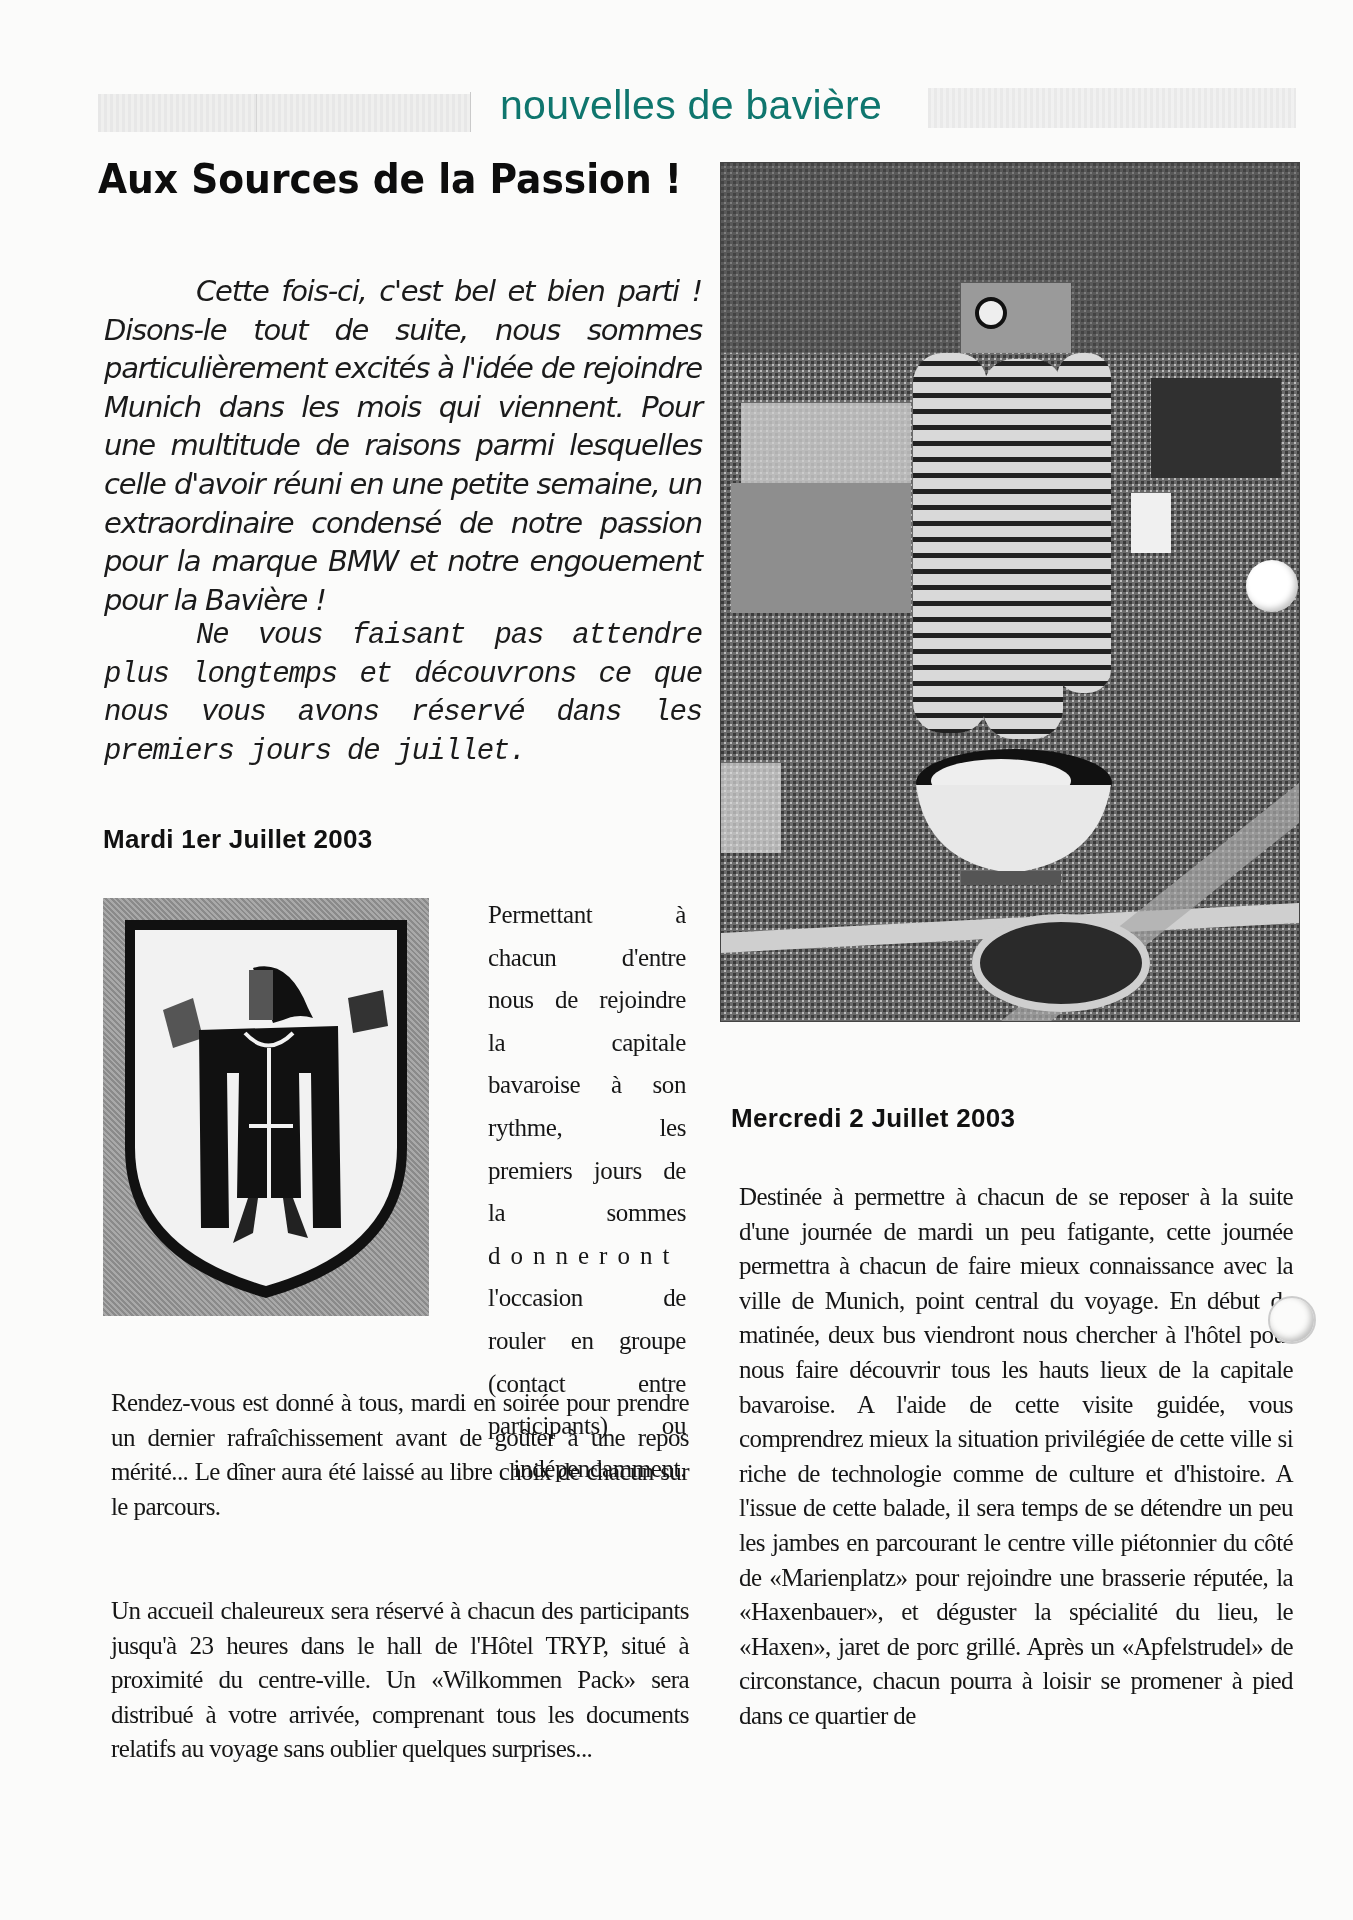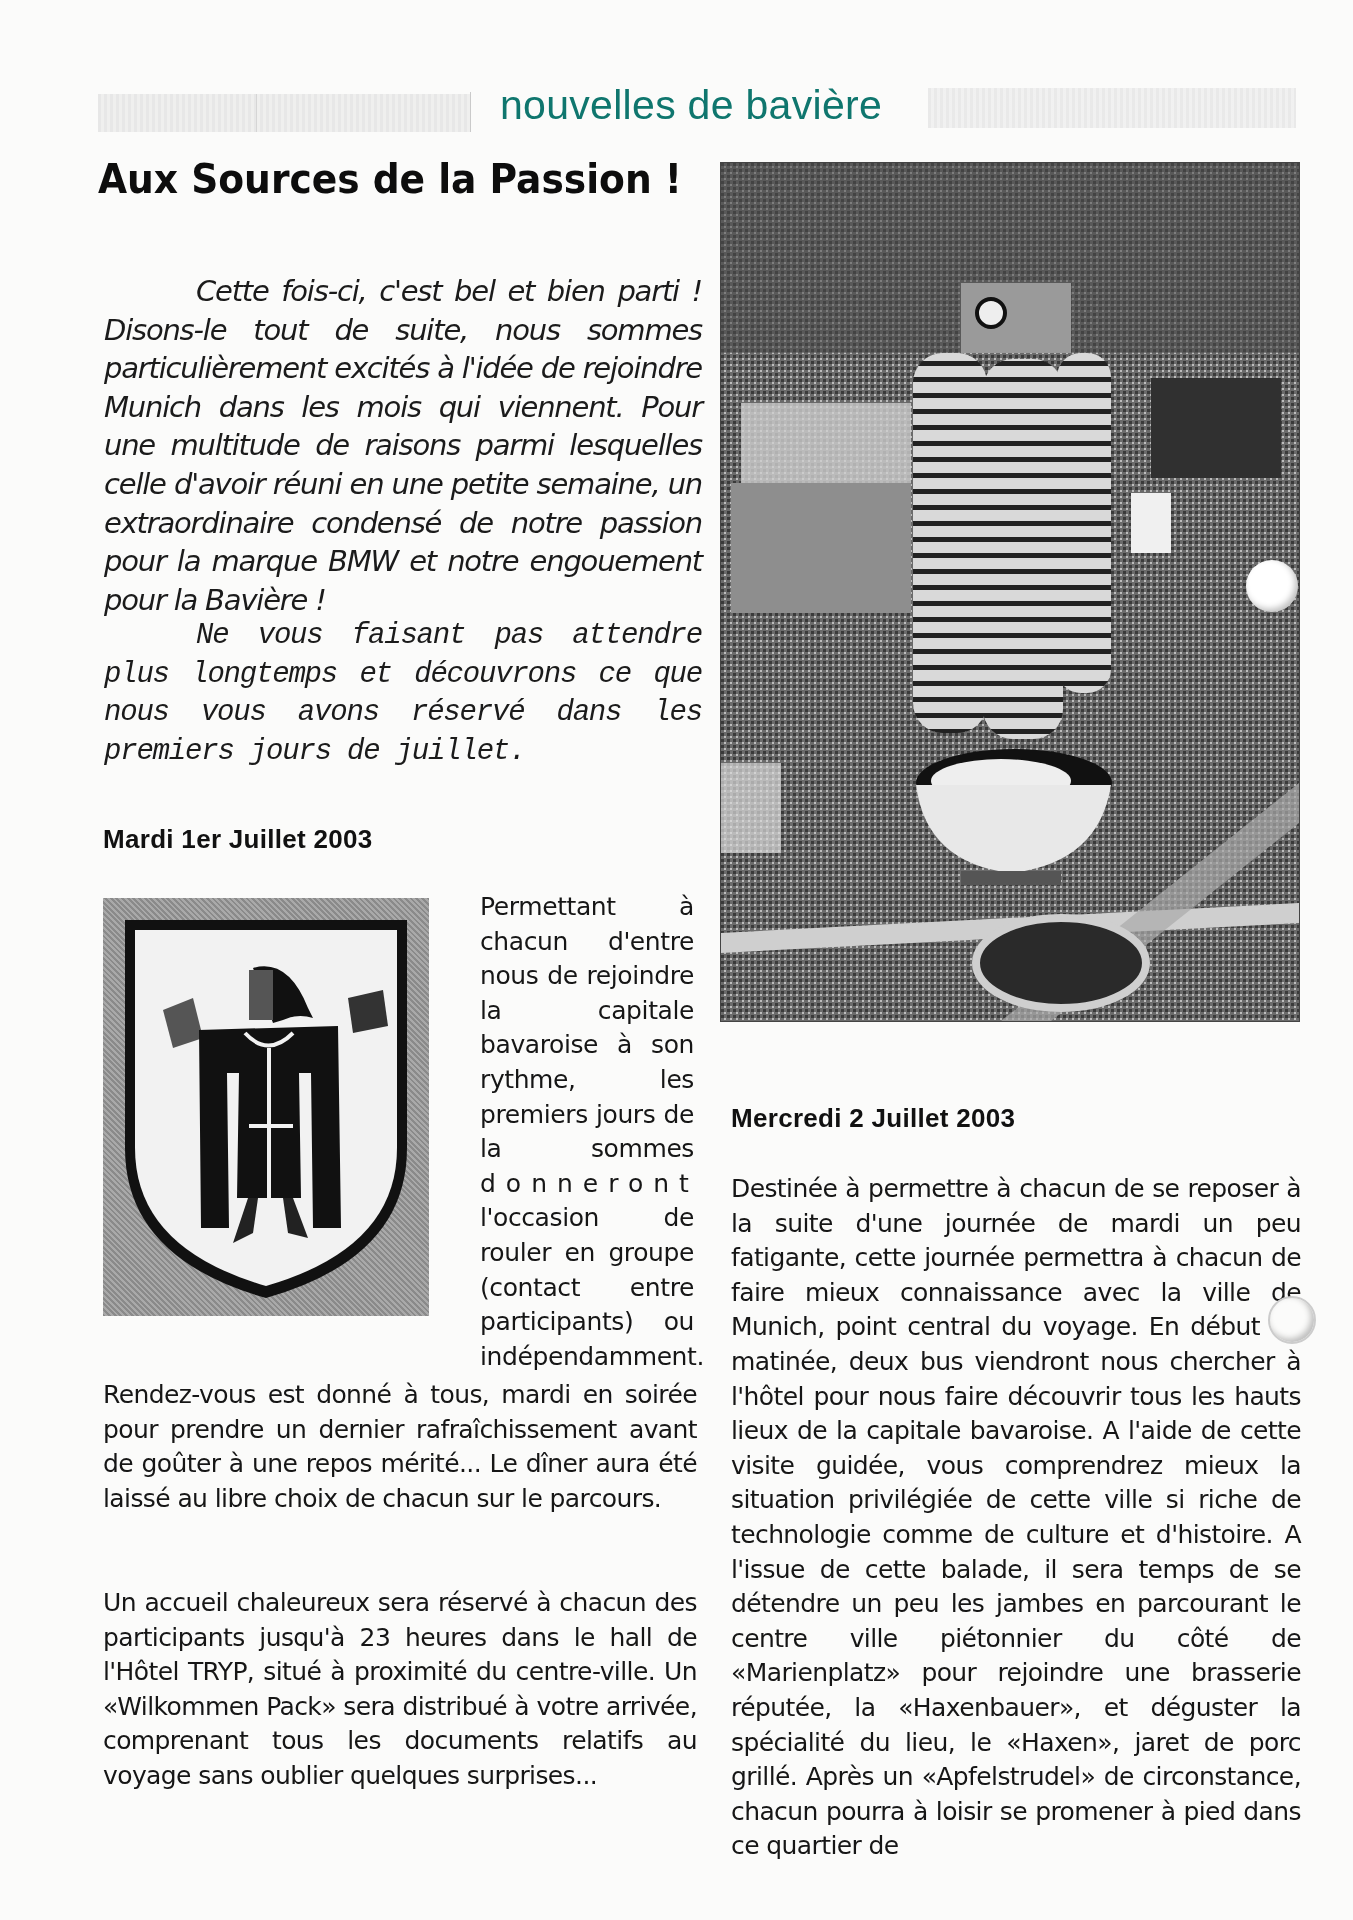--- a/index.html
+++ b/index.html
@@ -48,21 +48,21 @@
   .day-heading {
     position:absolute; font-weight:bold; font-size:26px; color:#111;
     font-family:Liberation Sans, sans-serif; letter-spacing:.3px;
   }
   .day1 { left:103px; top:824px; }
   .day2 { left:731px; top:1103px;text-align:center; }
   .body-text {
     position:absolute; font-size:25px; line-height:34.6px; text-align:justify;
     color:#161616; font-family:"DejaVu Sans", sans-serif; letter-spacing:-.6px;
   }
-  .body-text p { margin:0; }
+  .body-text p { margin:8px;font-family:Liberation Serif, serif; }
   .narrow { left:480px; top:890px; width:214px; letter-spacing:-.4px; }
   .narrow p { text-align:justify; text-align-last:justify; }
   .left-cont { left:103px; top:1378px; width:594px; }
   .left-cont2 { left:103px; top:1586px; width:594px; }
   .right-col { left:731px; top:1172px; width:570px; }
   .photo {
     position:absolute; left:720px; top:162px; width:578px; height:858px;
     background:#777; overflow:hidden; border:1px solid #444;
   }
   .coat {

